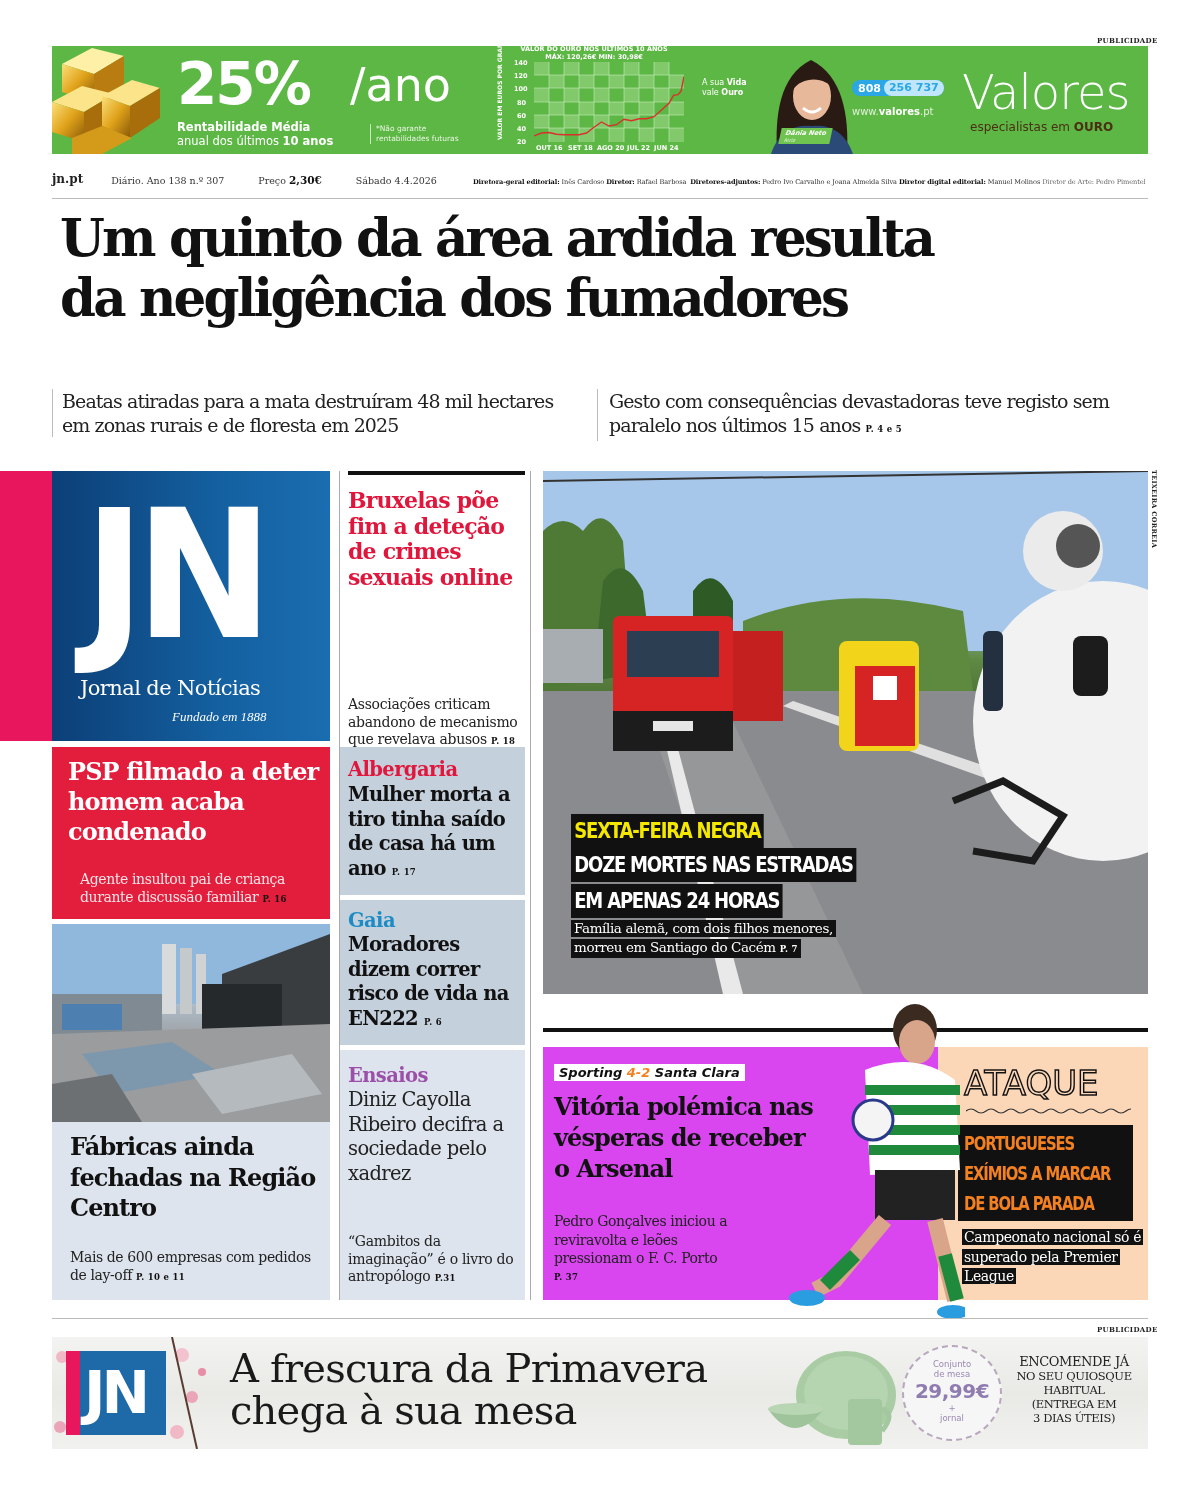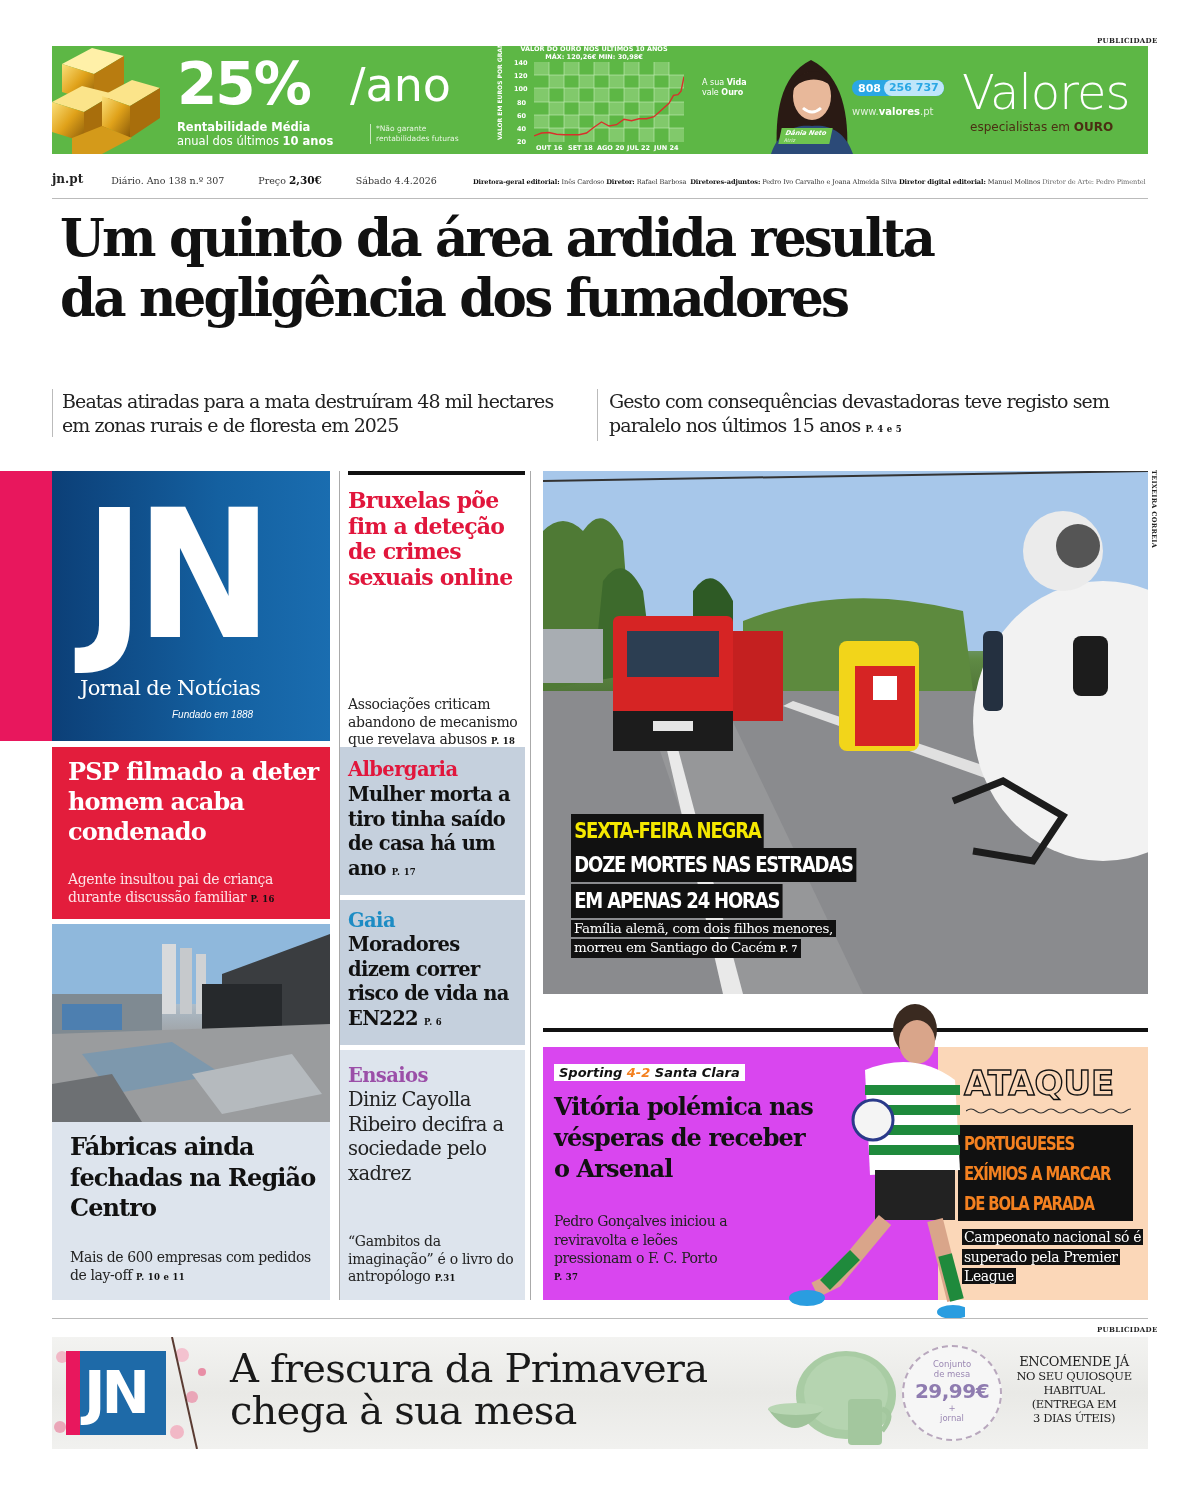--- a/index.html
+++ b/index.html
@@ -54,60 +54,60 @@
   .deck { top: 389px; font-family: "DejaVu Serif", serif; font-size: 19px; line-height: 24px; color: #222; letter-spacing: -0.9px; }
   .deck-left { left: 52px; width: 520px; border-left: 1px solid #bbb; padding-left: 9px; }
   .deck-right { left: 597px; width: 520px; border-left: 1px solid #bbb; padding-left: 11px; }
   .pg { font-weight: bold; font-size: 8.5px; letter-spacing: 0.3px; color: #111; }
 
   
   .pink-strip { left: 0; top: 471px; width: 52px; height: 270px; background: #e8175d; }
   .jn-logo { left: 52px; top: 471px; width: 278px; height: 270px; background: linear-gradient(90deg, #0c3f77 0%, #1460a0 60%, #1a6db0 100%); overflow: hidden; }
   .jn-letters { left: 32px; top: 20px; font-family: "DejaVu Sans", sans-serif; font-weight: bold; color: #fff; font-size: 178px; line-height: 170px; letter-spacing: -10px; transform: scaleX(0.92); transform-origin: left; }
   .jn-name { left: 28px; top: 205px; font-family: "DejaVu Serif", serif; color: #fff; font-size: 21px; letter-spacing: -0.6px; }
-  .jn-founded { left: 120px; top: 238px; font-family: Liberation Sans, sans-serif; color: #fff; font-style: italic; font-size: 10px; }
+  .jn-founded { left: 120px; top: 238px; font-family: Liberation Serif, serif; color: #fff; font-style: italic; font-size: 13px; }
 
   
   .col-rule { width: 1px; background: #aaa; }
   .mid-top-bar { left: 348px; top: 471px; width: 177px; height: 4px; background: #111; }
   .story-red-head { left: 348px; top: 488px; width: 185px; font-family: "DejaVu Serif", serif; font-weight: bold; color: #e1163c; font-size: 22px; line-height: 25.5px; letter-spacing: -0.8px; }
   .story-body { font-family: "DejaVu Serif", serif; font-size: 14px; line-height: 17.5px; color: #222; letter-spacing: -0.3px; }
 
   .box-grey { background: #c5d0dd; }
   .box-albergaria { left: 340px; top: 747px; width: 185px; height: 148px; }
   .box-gaia { left: 340px; top: 900px; width: 185px; height: 145px; }
   .box-ensaios { left: 340px; top: 1050px; width: 185px; height: 250px; background: #dde4ed; }
   .kicker { font-family: "DejaVu Serif", serif; font-weight: bold; font-size: 19.5px; line-height: 22px; letter-spacing: -0.6px; }
   .boxhead { font-family: "DejaVu Serif", serif; font-weight: bold; font-size: 19.5px; line-height: 24.5px; color: #111; letter-spacing: -0.7px; }
   .boxhead-light { font-family: "DejaVu Serif", serif; font-weight: normal; font-size: 19.5px; line-height: 24.5px; color: #222; letter-spacing: -0.6px; }
 
   
   .box-psp { left: 52px; top: 747px; width: 278px; height: 172px; background: #e31d3c; }
   .psp-head { left: 16px; top: 10px; width: 260px; font-family: "DejaVu Serif", serif; font-weight: bold; color: #fff; font-size: 24px; line-height: 30px; letter-spacing: -0.9px; }
-  .psp-sub { left: 16px; top: 124px; width: 260px; font-family: "DejaVu Serif", serif; color: #fde3e6; font-size: 14px; line-height: 17.5px; letter-spacing: -0.4px; }
+  .psp-sub { left: 28px; top: 124px; width: 260px; font-family: "DejaVu Serif", serif; color: #fde3e6; font-size: 14px; line-height: 17.5px; letter-spacing: -0.4px; }
   .box-fab-photo { left: 52px; top: 924px; width: 278px; height: 198px; overflow: hidden; background: linear-gradient(180deg, #7fb0d8 0%, #b7cfe2 30%, #a0a4a8 55%, #6f7578 75%, #8c9195 100%); }
   .box-fab-text { left: 52px; top: 1122px; width: 278px; height: 178px; background: #dde4ed; }
   .fab-head { left: 18px; top: 10px; width: 256px; font-family: "DejaVu Serif", serif; font-weight: bold; color: #111; font-size: 24px; line-height: 30.5px; letter-spacing: -0.9px; }
   .fab-sub { left: 18px; top: 127px; width: 256px; font-family: "DejaVu Serif", serif; color: #222; font-size: 14px; line-height: 17.5px; letter-spacing: -0.4px; }
 
   
   .main-photo { left: 543px; top: 471px; width: 605px; height: 523px; overflow: hidden; background: linear-gradient(180deg, #8cb6e4 0%, #a8c8ec 25%, #5f8a44 36%, #4a6d33 45%, #8e9093 52%, #838487 70%, #8a8b8e 100%); }
   .photo-credit { left: 1150px; top: 470px; font-family: "DejaVu Serif", serif; font-size: 6.5px; font-weight: bold; color: #222; writing-mode: vertical-rl; letter-spacing: 0.3px; }
   .cap-tag { display: inline-block; background: #111; font-family: "DejaVu Sans", sans-serif; font-weight: bold; font-size: 22px; line-height: 34px; padding: 0 4px; letter-spacing: -1.5px; transform: scaleX(0.82); transform-origin: left; }
   .cap-sub { display: inline-block; background: #111; color: #fff; font-family: "DejaVu Serif", serif; font-size: 13.5px; line-height: 17px; padding: 0 3px; letter-spacing: -0.4px; }
 
   
   .sport-rule { left: 543px; top: 1028px; width: 605px; height: 4px; background: #111; }
   .sport-box { left: 543px; top: 1047px; width: 395px; height: 253px; background: #d946ef; }
   .sport-score { left: 11px; top: 17px; background: #fff; padding: 1px 5px; font-family: "DejaVu Sans", sans-serif; font-weight: bold; font-style: italic; font-size: 13px; color: #111; }
   .sport-score .score { color: #f48120; }
   .sport-head { left: 11px; top: 44px; width: 260px; font-family: "DejaVu Serif", serif; font-weight: bold; color: #111; font-size: 24px; line-height: 31px; letter-spacing: -0.9px; }
   .sport-sub { left: 11px; top: 165px; width: 200px; font-family: "DejaVu Serif", serif; color: #222; font-size: 14px; line-height: 18.5px; letter-spacing: -0.4px; }
   .ataque-box { left: 938px; top: 1047px; width: 210px; height: 253px; background: #fbd7b8; }
-  .ataque-title { left: 26px; top: 16px; font-family: "DejaVu Sans", sans-serif; font-weight: bold; font-size: 34px; line-height: 40px; color: transparent; -webkit-text-stroke: 1.4px #111; letter-spacing: 0px; }
+  .ataque-title { left: 26px; top: 16px; font-family: "DejaVu Sans", sans-serif; font-weight: normal; font-size: 34px; line-height: 40px; color: transparent; -webkit-text-stroke: 1.4px #111; letter-spacing: 0px; }
   .ataque-wave { left: 28px; top: 60px; width: 165px; height: 8px; }
   .ataque-tag { left: 20px; top: 78px; width: 175px; background: #111; padding: 3px 6px; }
   .ataque-tag span { display: block; font-family: "DejaVu Sans", sans-serif; font-weight: bold; color: #f48120; font-size: 19px; line-height: 30px; letter-spacing: -1.4px; transform: scaleX(0.78); transform-origin: left; white-space: nowrap; }
   .ataque-sub { left: 24px; top: 180px; width: 180px; }
   .ataque-sub span { display: inline; background: #111; color: #fff; font-family: "DejaVu Serif", serif; font-size: 14px; line-height: 18.5px; padding: 0 2px; letter-spacing: -0.4px; box-decoration-break: clone; -webkit-box-decoration-break: clone; }
   .player { left: 745px; top: 1000px; width: 220px; height: 320px; }
 
   
   .bottom-ad { left: 52px; top: 1337px; width: 1096px; height: 112px; background: linear-gradient(180deg, #f3f3f1 0%, #e9e9e6 50%, #f1f1ef 100%); overflow: hidden; }
   .blossom { left: 0; top: 0; width: 160px; height: 112px; }

